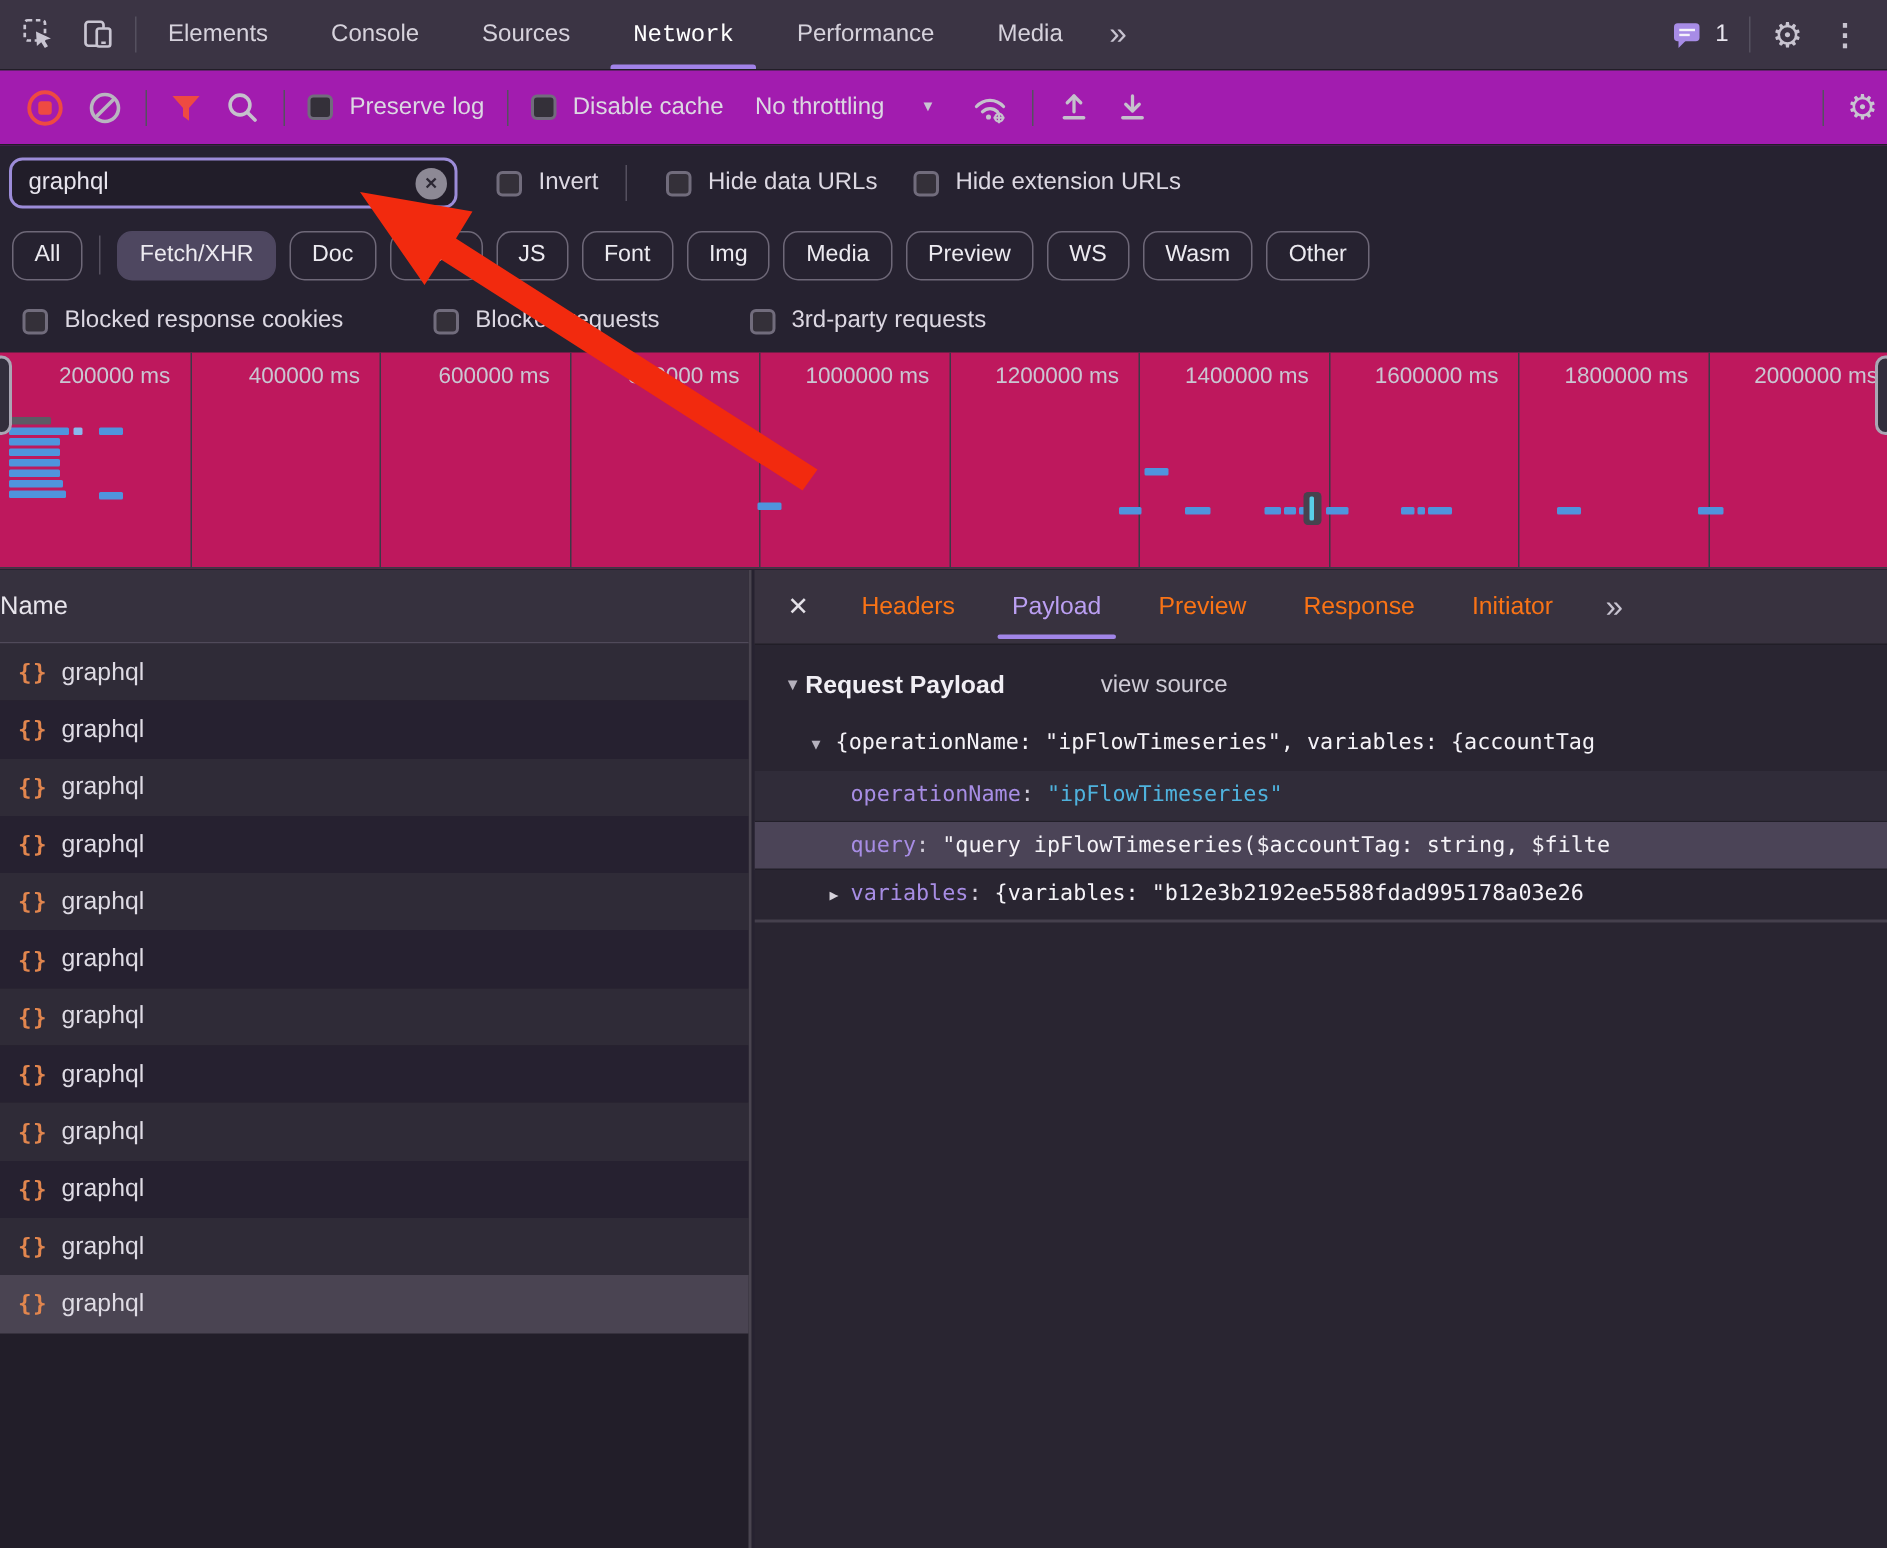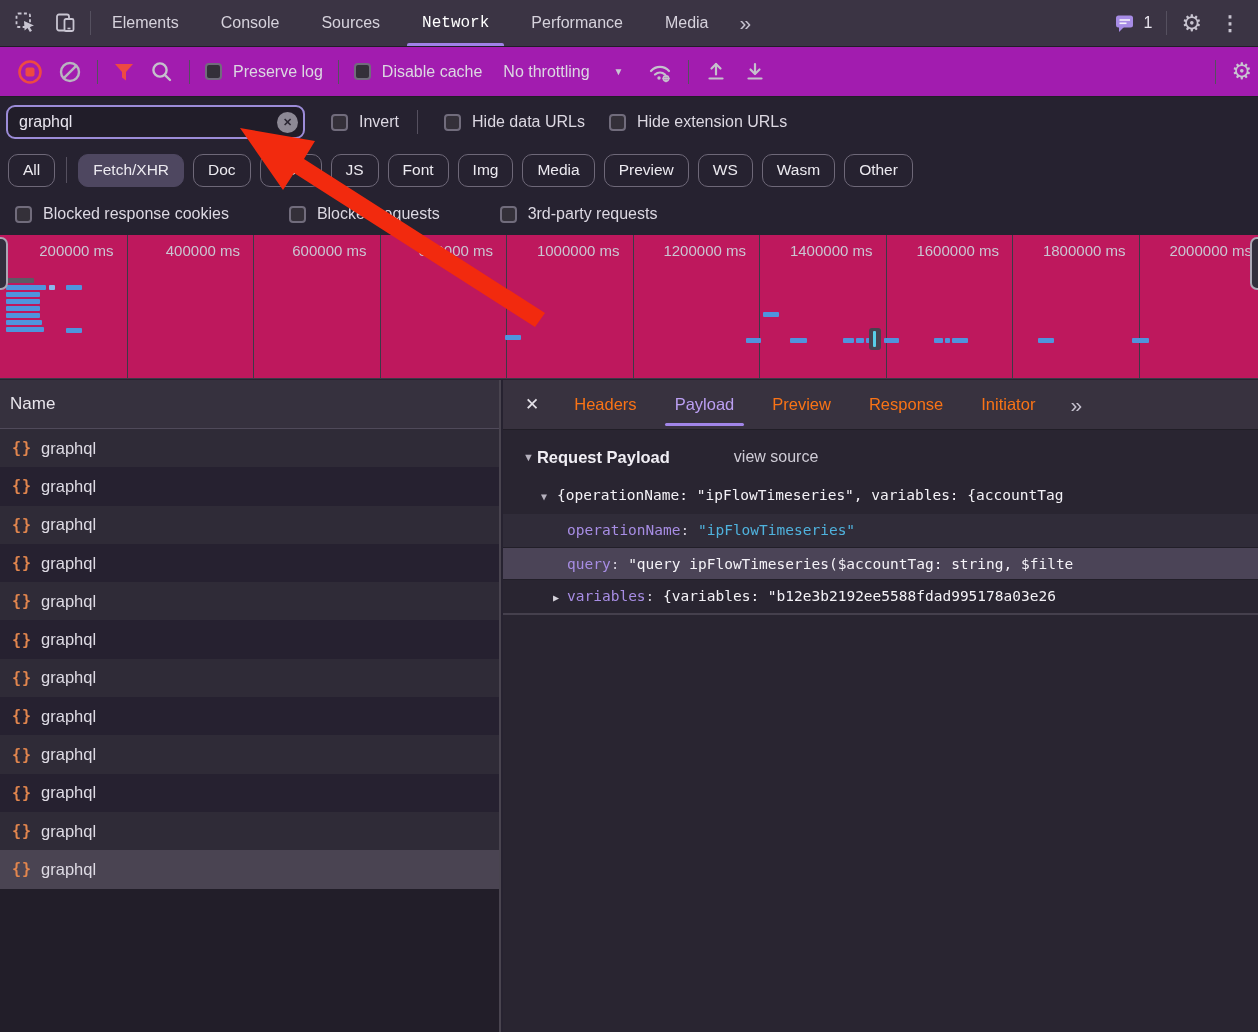--- a/index.html
+++ b/index.html
@@ -59,21 +59,21 @@
   .bar-blue { background:#4f94dd; }
   .bar-lb { background:#8ab8ec; }
   .bar-gray { background:#5d5a64; }
   .bar-marker { background:#47424e; border-radius:3px; }
   .bar-marker::after { content:""; position:absolute; left:4px; top:3px; width:3px; bottom:3px; background:#58cfe8; border-radius:1px; }
   .brush { position:absolute; top:2px; width:14px; height:53px; border:2px solid #aaa6b4; border-radius:7px; background:#322e3c; z-index:5; }
   
   #main { position:absolute; left:0; top:380px; width:1258px; height:652px; }
   #left-panel { position:absolute; left:0; top:0; width:501px; height:652px; background:#221e29; border-right:2px solid #49444f; }
   #name-header { height:49px; background:#36313e; border-bottom:1px solid #504a5a; font-size:17px; color:#e8e5ec;
-    display:flex; align-items:center; padding-left:10px; }
+    display:flex; align-items:center; }
   .req-row { height:38.3px; display:flex; align-items:center; font-size:16.5px; color:#dedbe4; }
   .req-row.odd { background:#2f2b37; }
   .req-row.even { background:#262130; }
   .req-row.sel { background:#4a4452; }
   .json-icon { font-family:"DejaVu Sans Mono", monospace; color:#e2864e; font-weight:bold; font-size:15px;
     margin:0 9px 0 12px; letter-spacing:1px; }
   #right-panel { position:absolute; left:503px; top:0; width:755px; height:652px; background:#292531; }
   #detail-tabs { height:50px; background:#38323f; display:flex; align-items:center; border-bottom:1px solid #211e27; }
   .close-x { font-size:17px; color:#e4e1e8; padding:0 16px 0 22px; }
   .dtab { padding:0 6px; margin:0 13px; height:49px; line-height:49px; font-size:16.5px; color:#f97316; position:relative; }

